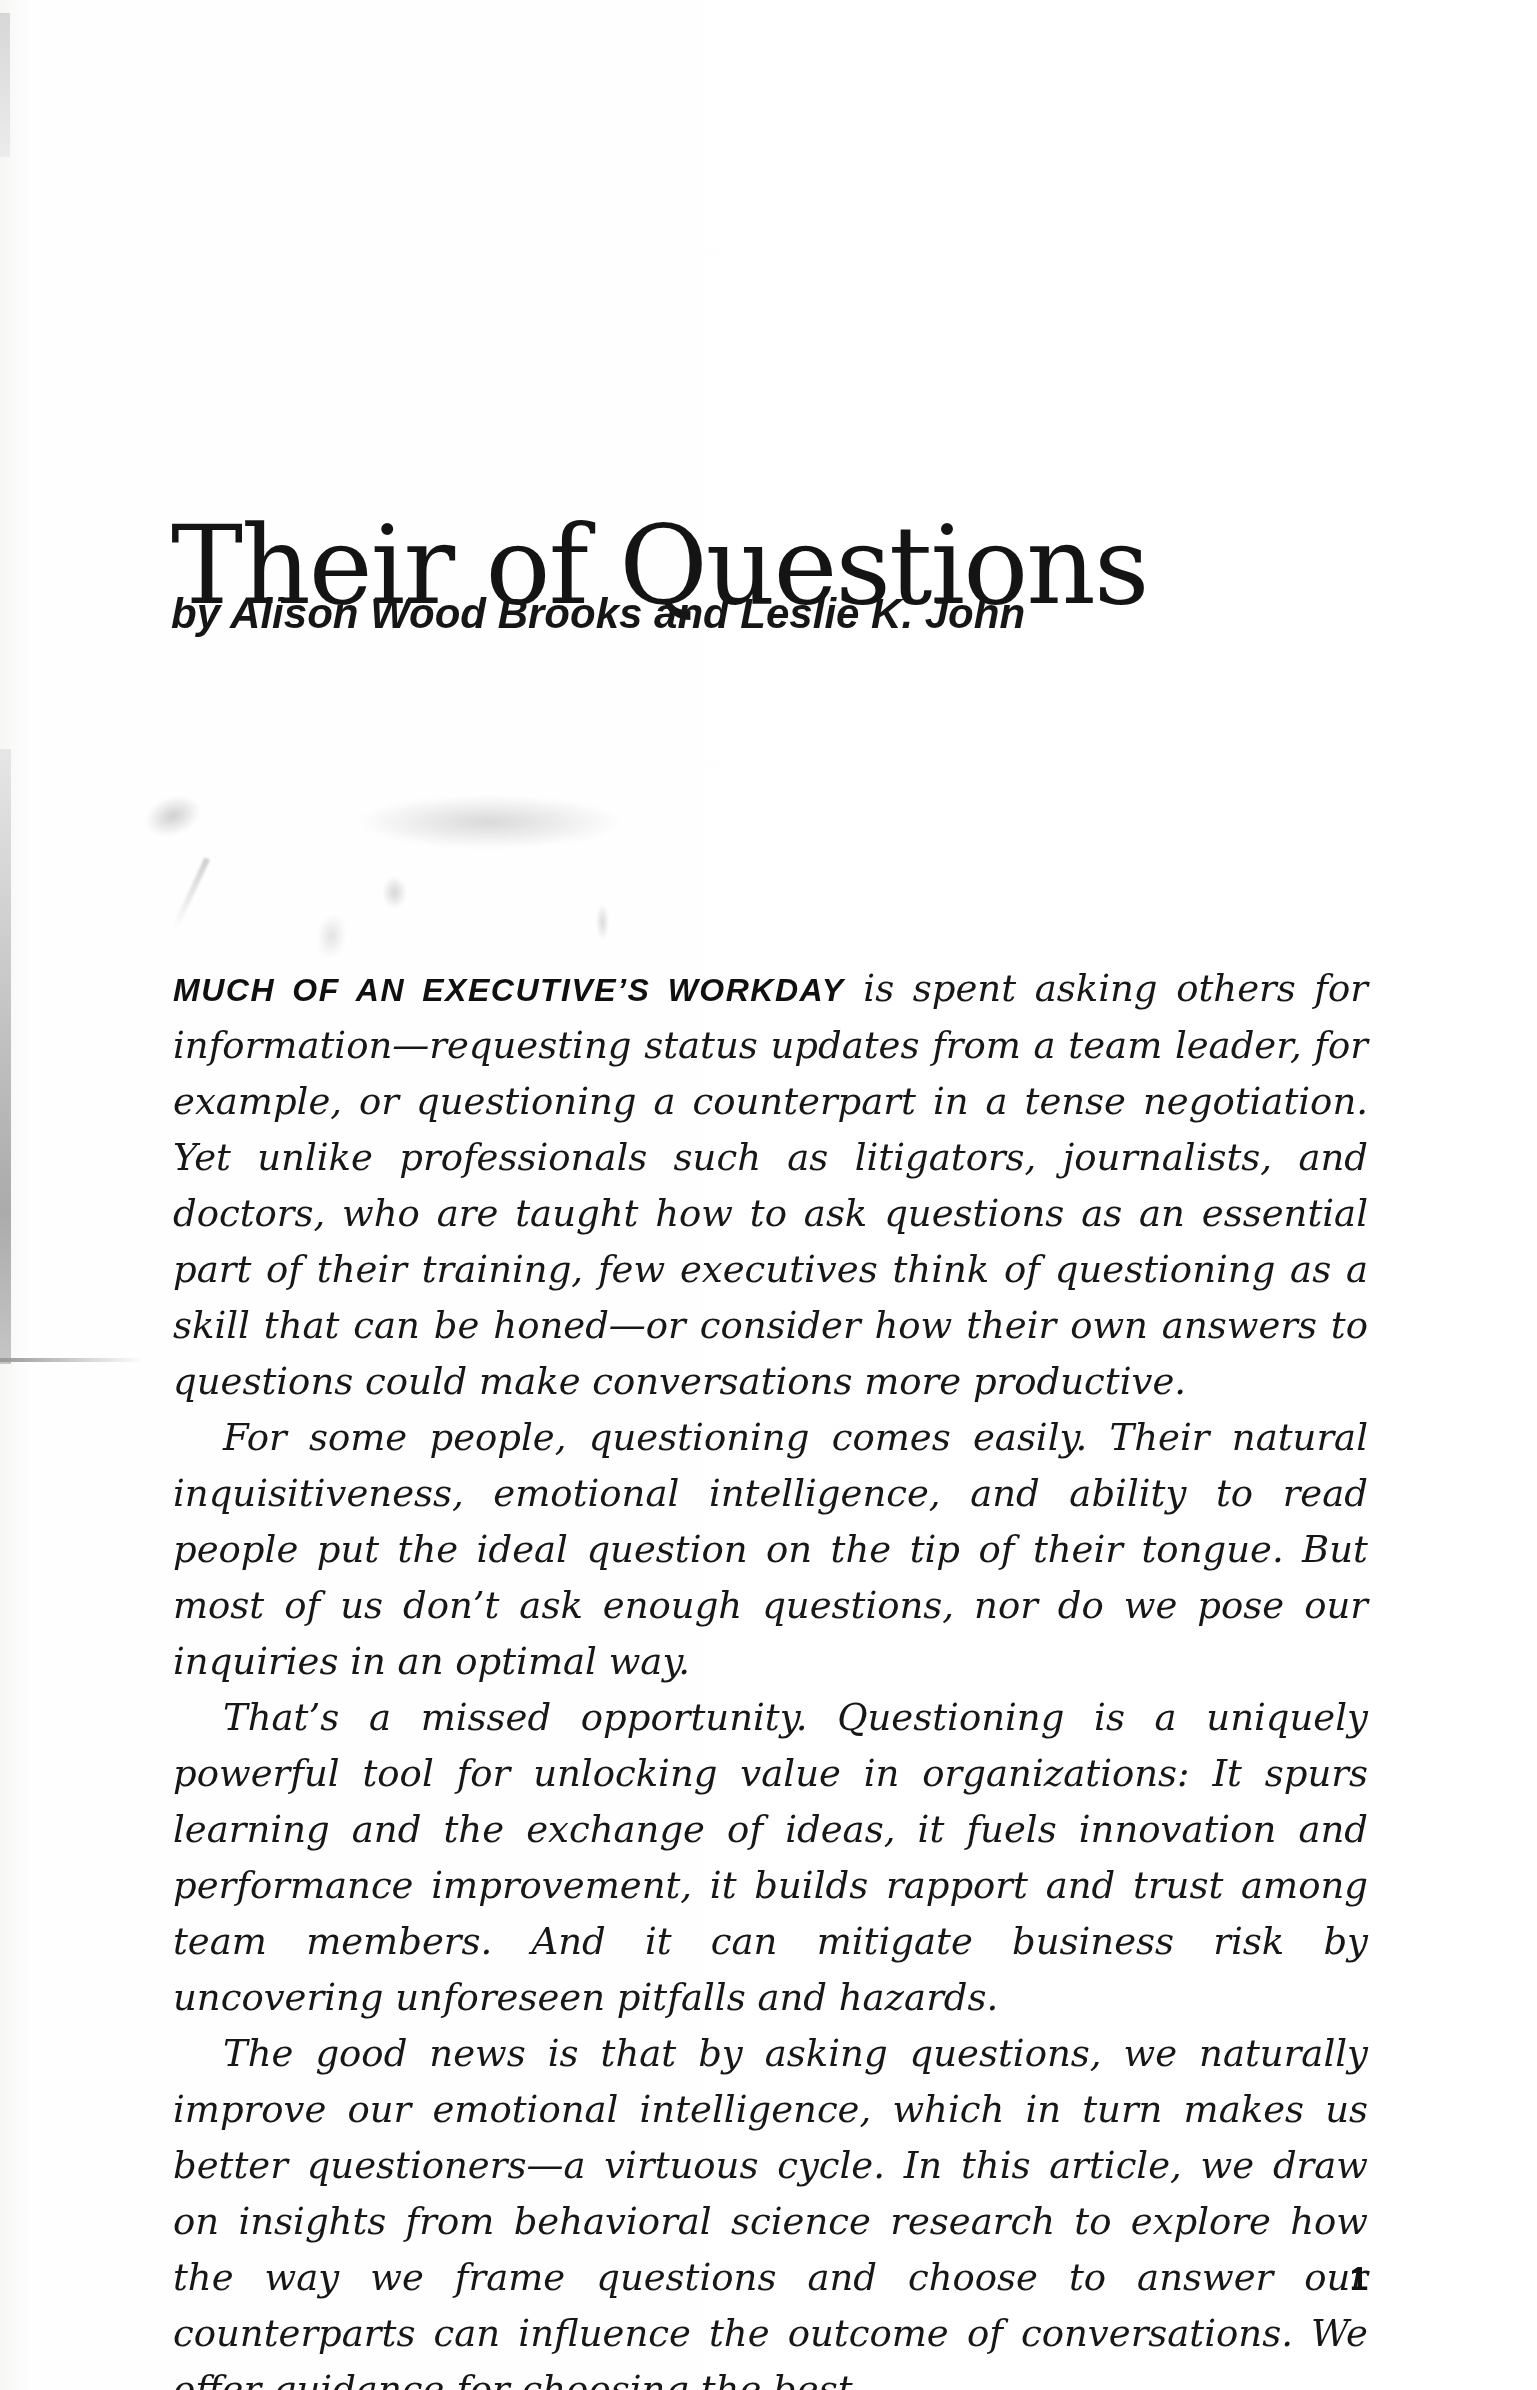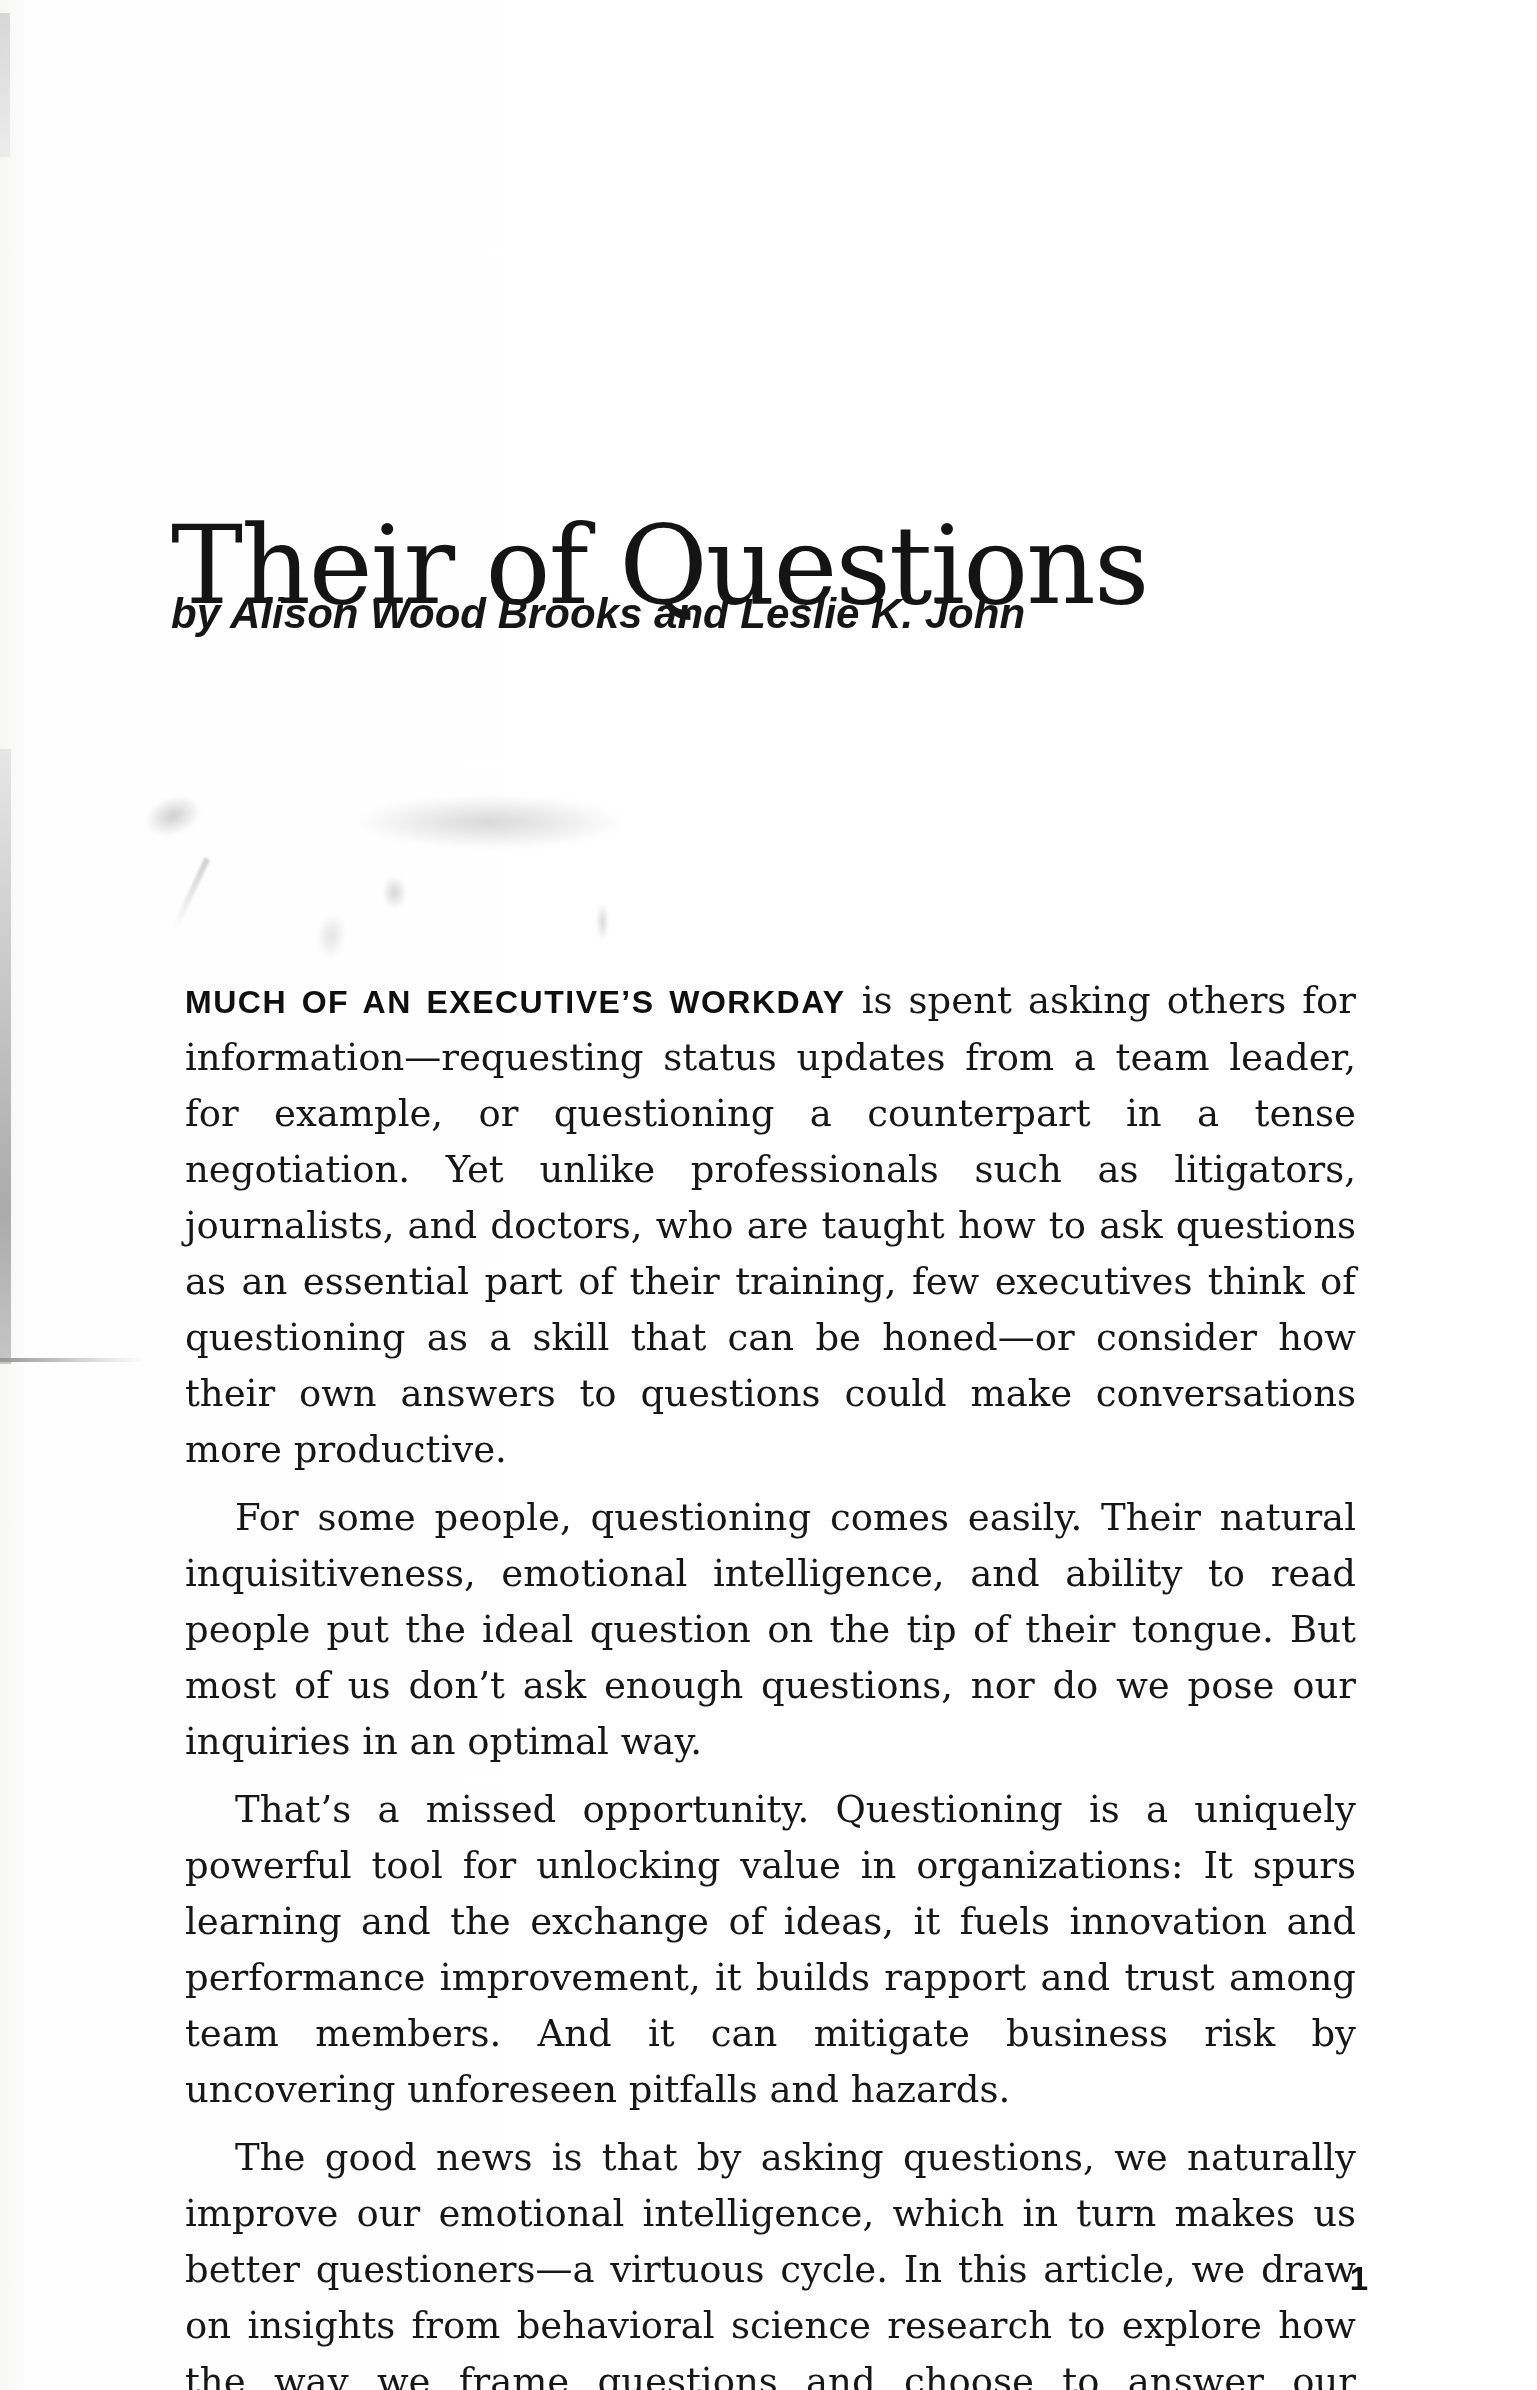--- a/index.html
+++ b/index.html
@@ -106,21 +106,22 @@
     left: 173px;
     top: 961px;
     width: 1195px;
     font-family: "DejaVu Serif", serif;
     font-size: 37px;
     line-height: 56px;
     text-align: justify;
     color: #171717;
   }
   .body-text p {
-    margin: 12px;
+    margin: 0;
+    font-style: italic;
   }
   .body-text p.indent {
     text-indent: 50px;
   }
   .lead-in {
     font-family: "Liberation Sans", sans-serif;
     font-weight: 700;
     font-size: 32px;
     letter-spacing: 1.5px;
     color: #101010;

